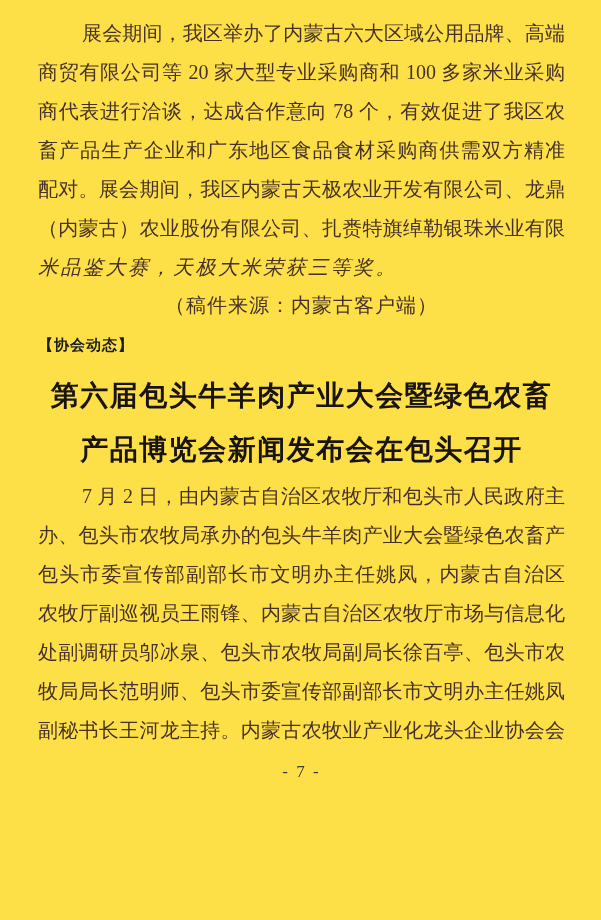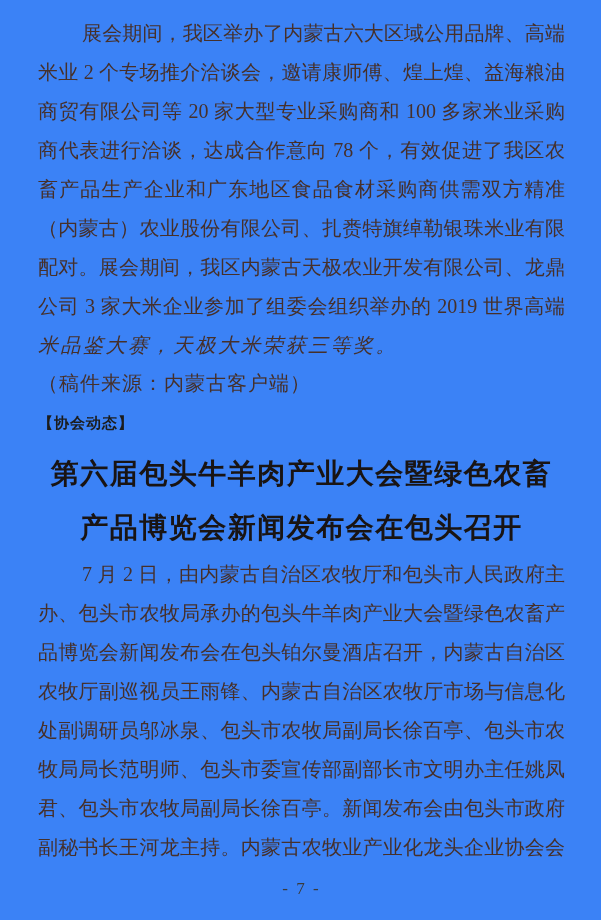--- a/index.html
+++ b/index.html
@@ -4,21 +4,21 @@
 <style>
   html, body {
     margin: 0;
     padding: 0;
     background: #ffffff;
   }
   .page {
     position: relative;
     width: 601px;
     height: 920px;
-    background: #3b82f6;
+    background: #fde047;
     box-sizing: border-box;
     padding: 14px 36px 0 38px;
     font-family: "Liberation Serif", "DejaVu Serif", serif;
     overflow: hidden;
   }
   
   .para { width: 100%; }
   .line {
     font-size: 20px;
     line-height: 39px;
@@ -34,21 +34,21 @@
     text-align: left;
     text-align-last: left;
     letter-spacing: 2.5px;
     font-style: italic;
   }
   .source-line {
     font-size: 20px;
     line-height: 36px;
     height: 36px;
     color: #46302a;
-    text-align: left;
+    text-align: center;
     letter-spacing: 1px;
   }
   .section-label {
     margin-top: 2px;
     font-family: "Liberation Sans", "DejaVu Sans", sans-serif;
     font-weight: bold;
     font-size: 15px;
     line-height: 40px;
     height: 40px;
     color: #1c1c1c;
@@ -79,45 +79,42 @@
     font-family: "Liberation Serif", "DejaVu Serif", serif;
   }
 </style>
 </head>
 <body>
 
 <div class="page">
 
   <div class="para">
     <div class="line indent">展会期间，我区举办了内蒙古六大区域公用品牌、高端</div>
-    <div class="line">米业 2 个专场推介洽谈会，邀请康师傅、煌上煌、益海粮油</div>
     <div class="line">商贸有限公司等 20 家大型专业采购商和 100 多家米业采购</div>
     <div class="line">商代表进行洽谈，达成合作意向 78 个，有效促进了我区农</div>
     <div class="line">畜产品生产企业和广东地区食品食材采购商供需双方精准</div>
+    <div class="line">配对。展会期间，我区内蒙古天极农业开发有限公司、龙鼎</div>
     <div class="line">（内蒙古）农业股份有限公司、扎赉特旗绰勒银珠米业有限</div>
-    <div class="line">配对。展会期间，我区内蒙古天极农业开发有限公司、龙鼎</div>
-    <div class="line">公司 3 家大米企业参加了组委会组织举办的 2019 世界高端</div>
     <div class="line lastline">米品鉴大赛，天极大米荣获三等奖。</div>
   </div>
 
   <div class="source-line">（稿件来源：内蒙古客户端）</div>
 
   <div class="section-label">【协会动态】</div>
 
   <h1 class="article-title">
     <div class="title-line">第六届包头牛羊肉产业大会暨绿色农畜</div>
     <div class="title-line">产品博览会新闻发布会在包头召开</div>
   </h1>
 
   <div class="para">
     <div class="line indent">7 月 2 日，由内蒙古自治区农牧厅和包头市人民政府主</div>
     <div class="line">办、包头市农牧局承办的包头牛羊肉产业大会暨绿色农畜产</div>
-    <div class="line">品博览会新闻发布会在包头铂尔曼酒店召开，内蒙古自治区</div>
+    <div class="line">包头市委宣传部副部长市文明办主任姚凤，内蒙古自治区</div>
     <div class="line">农牧厅副巡视员王雨锋、内蒙古自治区农牧厅市场与信息化</div>
     <div class="line">处副调研员邬冰泉、包头市农牧局副局长徐百亭、包头市农</div>
     <div class="line">牧局局长范明师、包头市委宣传部副部长市文明办主任姚凤</div>
-    <div class="line">君、包头市农牧局副局长徐百亭。新闻发布会由包头市政府</div>
     <div class="line">副秘书长王河龙主持。内蒙古农牧业产业化龙头企业协会会</div>
   </div>
 
   <div class="page-number">- 7 -</div>
 
 </div>
 
 </body></html>

